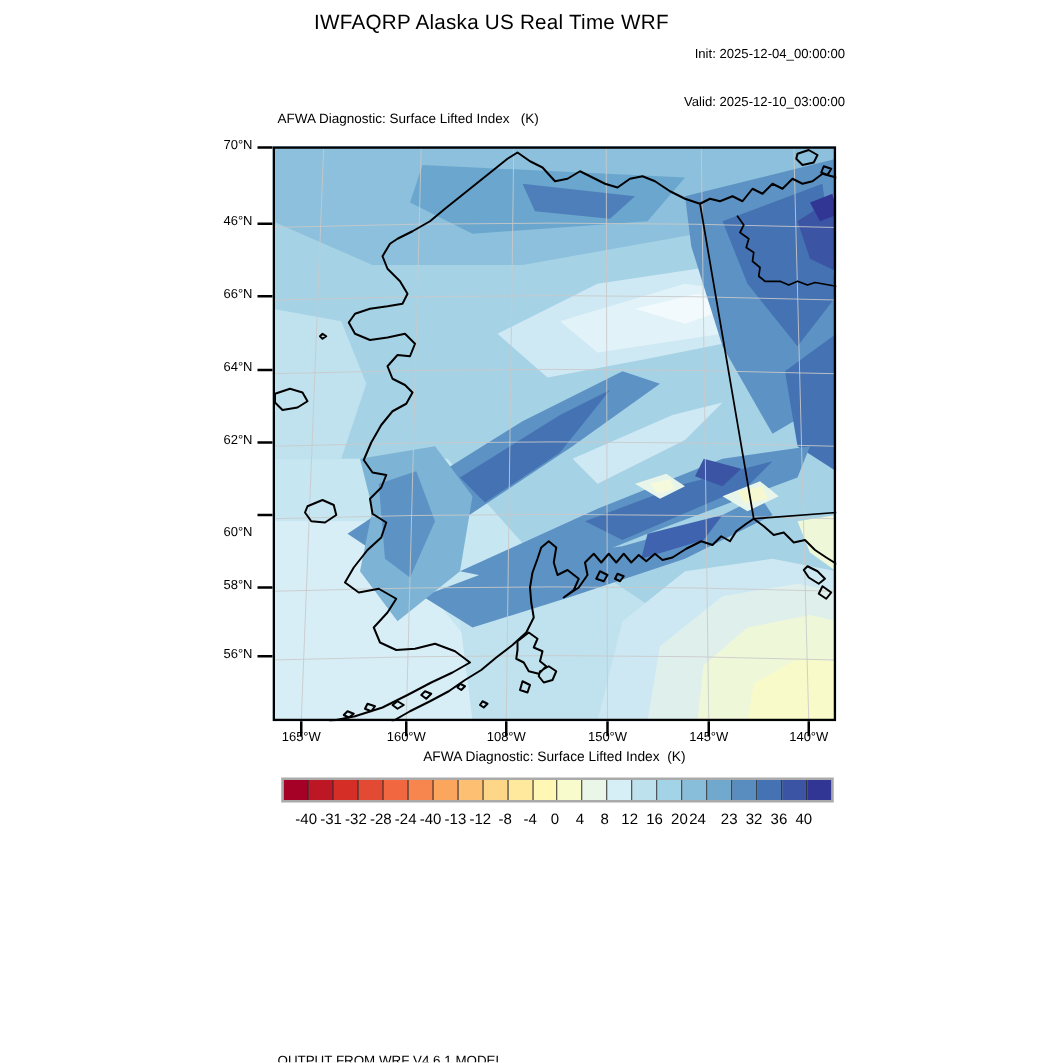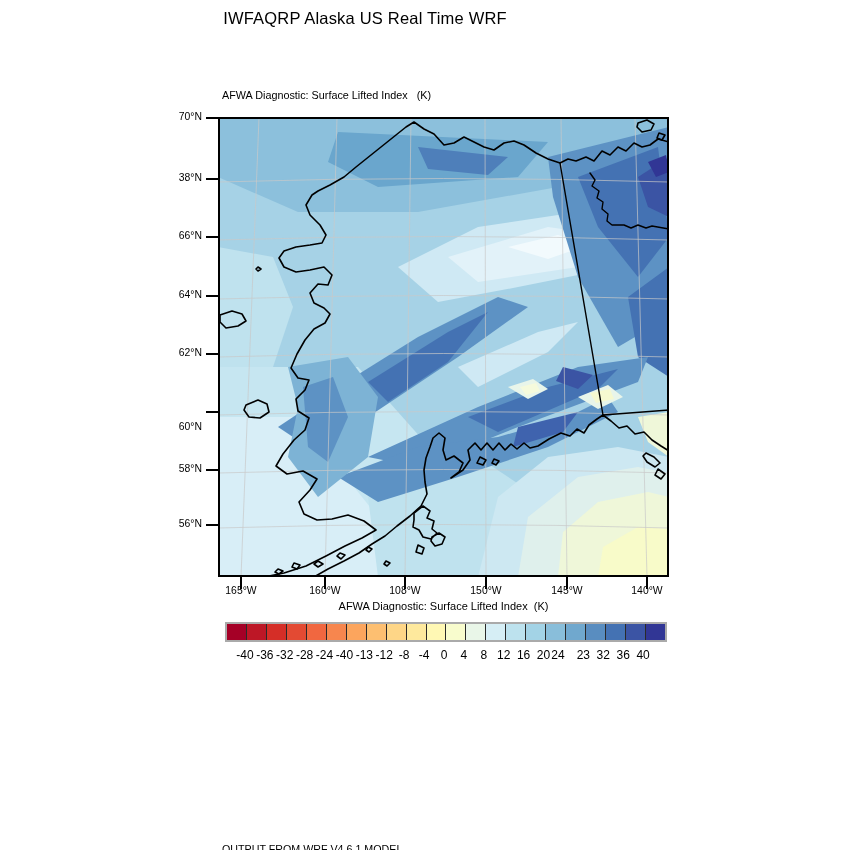--- a/index.html
+++ b/index.html
@@ -1,18 +1,18 @@
 <!DOCTYPE html>
 <html><head>
 <meta charset="utf-8">
 <style>
   html,body{margin:0;padding:0;background:#ffffff;}
   .page{position:relative;width:850px;height:850px;background:#ffffff;
         font-family:"Liberation Sans","DejaVu Sans",sans-serif;color:#000;overflow:hidden;}
-  .title{position:absolute;left:195px;top:9px;width:340px;text-align:center;
+  .title{position:absolute;left:195px;top:9px;width:340px;text-align:right;
          font-size:16.5px;letter-spacing:.2px;white-space:nowrap;}
   .times{position:absolute;left:430px;top:11px;width:246px;text-align:right;
          font-size:10.5px;line-height:13px;white-space:pre;}
   .subtitle{position:absolute;left:222px;top:89px;font-size:10.8px;white-space:pre;}
   .map-wrap{position:absolute;left:218px;top:117px;width:451px;height:460px;}
   .axis-label{position:absolute;font-size:10.4px;white-space:nowrap;}
   .lat-label{width:34px;text-align:right;}
   .lon-label{width:44px;text-align:center;}
   .tick{position:absolute;background:#000;}
   .cb-caption{position:absolute;left:218px;top:600px;width:451px;text-align:center;
@@ -26,20 +26,22 @@
   svg{display:block;}
 </style>
 </head>
 <body>
 
 <div class="page">
 
   <div class="title">IWFAQRP Alaska US Real Time WRF</div>
 
   <div class="times">
+    <div>Init: 2025-12-04_00:00:00</div>
+    <div>Valid: 2025-12-10_03:00:00</div>
   </div>
 
   <div class="subtitle">AFWA Diagnostic: Surface Lifted Index   (K)</div>
 
   <div class="map-wrap">
     <svg width="451" height="460" viewBox="0 0 451 460">
 
       <rect x="0" y="0" width="451" height="460" fill="#a6d2e6"></rect>
 
       <g>
@@ -167,21 +169,21 @@
   <div id="cb-labels"></div>
 
   <div class="footer">
     <div>OUTPUT FROM WRF V4.6.1 MODEL</div>
     
   </div>
 
 <div class="tick" style="left: 206px; top: 117px; width: 12px; height: 1.6px;"></div>
     <div class="axis-label lat-label" style="left: 168px; top: 111px;">70°N</div>
     <div class="tick" style="left: 206px; top: 178px; width: 12px; height: 1.6px;"></div>
-    <div class="axis-label lat-label" style="left: 168px; top: 172px;">38°N</div>
+    <div class="axis-label lat-label" style="left: 168px; top: 172px;">46°N</div>
     <div class="tick" style="left: 206px; top: 236px; width: 12px; height: 1.6px;"></div>
     <div class="axis-label lat-label" style="left: 168px; top: 230px;">66°N</div>
     <div class="tick" style="left: 206px; top: 295px; width: 12px; height: 1.6px;"></div>
     <div class="axis-label lat-label" style="left: 168px; top: 289px;">64°N</div>
     <div class="tick" style="left: 206px; top: 353px; width: 12px; height: 1.6px;"></div>
     <div class="axis-label lat-label" style="left: 168px; top: 347px;">62°N</div>
     <div class="tick" style="left: 206px; top: 411px; width: 12px; height: 1.6px;"></div>
     <div class="axis-label lat-label" style="left: 168px; top: 405px; margin-top: 16px;">60°N</div>
     <div class="tick" style="left: 206px; top: 469px; width: 12px; height: 1.6px;"></div>
     <div class="axis-label lat-label" style="left: 168px; top: 463px;">58°N</div>
@@ -193,21 +195,21 @@
     <div class="axis-label lon-label" style="left: 303px; top: 585px;">160°W</div>
     <div class="tick" style="left: 404px; top: 577px; width: 1.6px; height: 12px;"></div>
     <div class="axis-label lon-label" style="left: 383px; top: 585px;">108°W</div>
     <div class="tick" style="left: 485px; top: 577px; width: 1.6px; height: 12px;"></div>
     <div class="axis-label lon-label" style="left: 464px; top: 585px;">150°W</div>
     <div class="tick" style="left: 566px; top: 577px; width: 1.6px; height: 12px;"></div>
     <div class="axis-label lon-label" style="left: 545px; top: 585px;">145°W</div>
     <div class="tick" style="left: 646px; top: 577px; width: 1.6px; height: 12px;"></div>
     <div class="axis-label lon-label" style="left: 625px; top: 585px;">140°W</div>
     <div class="cb-label" style="left: 226.909px;">-40</div>
-    <div class="cb-label" style="left: 246.818px;">-36</div>
+    <div class="cb-label" style="left: 246.818px;">-31</div>
     <div class="cb-label" style="left: 266.727px;">-32</div>
     <div class="cb-label" style="left: 286.636px;">-28</div>
     <div class="cb-label" style="left: 306.545px;">-24</div>
     <div class="cb-label" style="left: 326.455px;">-40</div>
     <div class="cb-label" style="left: 346.364px;">-13</div>
     <div class="cb-label" style="left: 366.273px;">-12</div>
     <div class="cb-label" style="left: 386.182px;">-8</div>
     <div class="cb-label" style="left: 406.091px;">-4</div>
     <div class="cb-label" style="left: 426px;">0</div>
     <div class="cb-label" style="left: 445.909px;">4</div>

